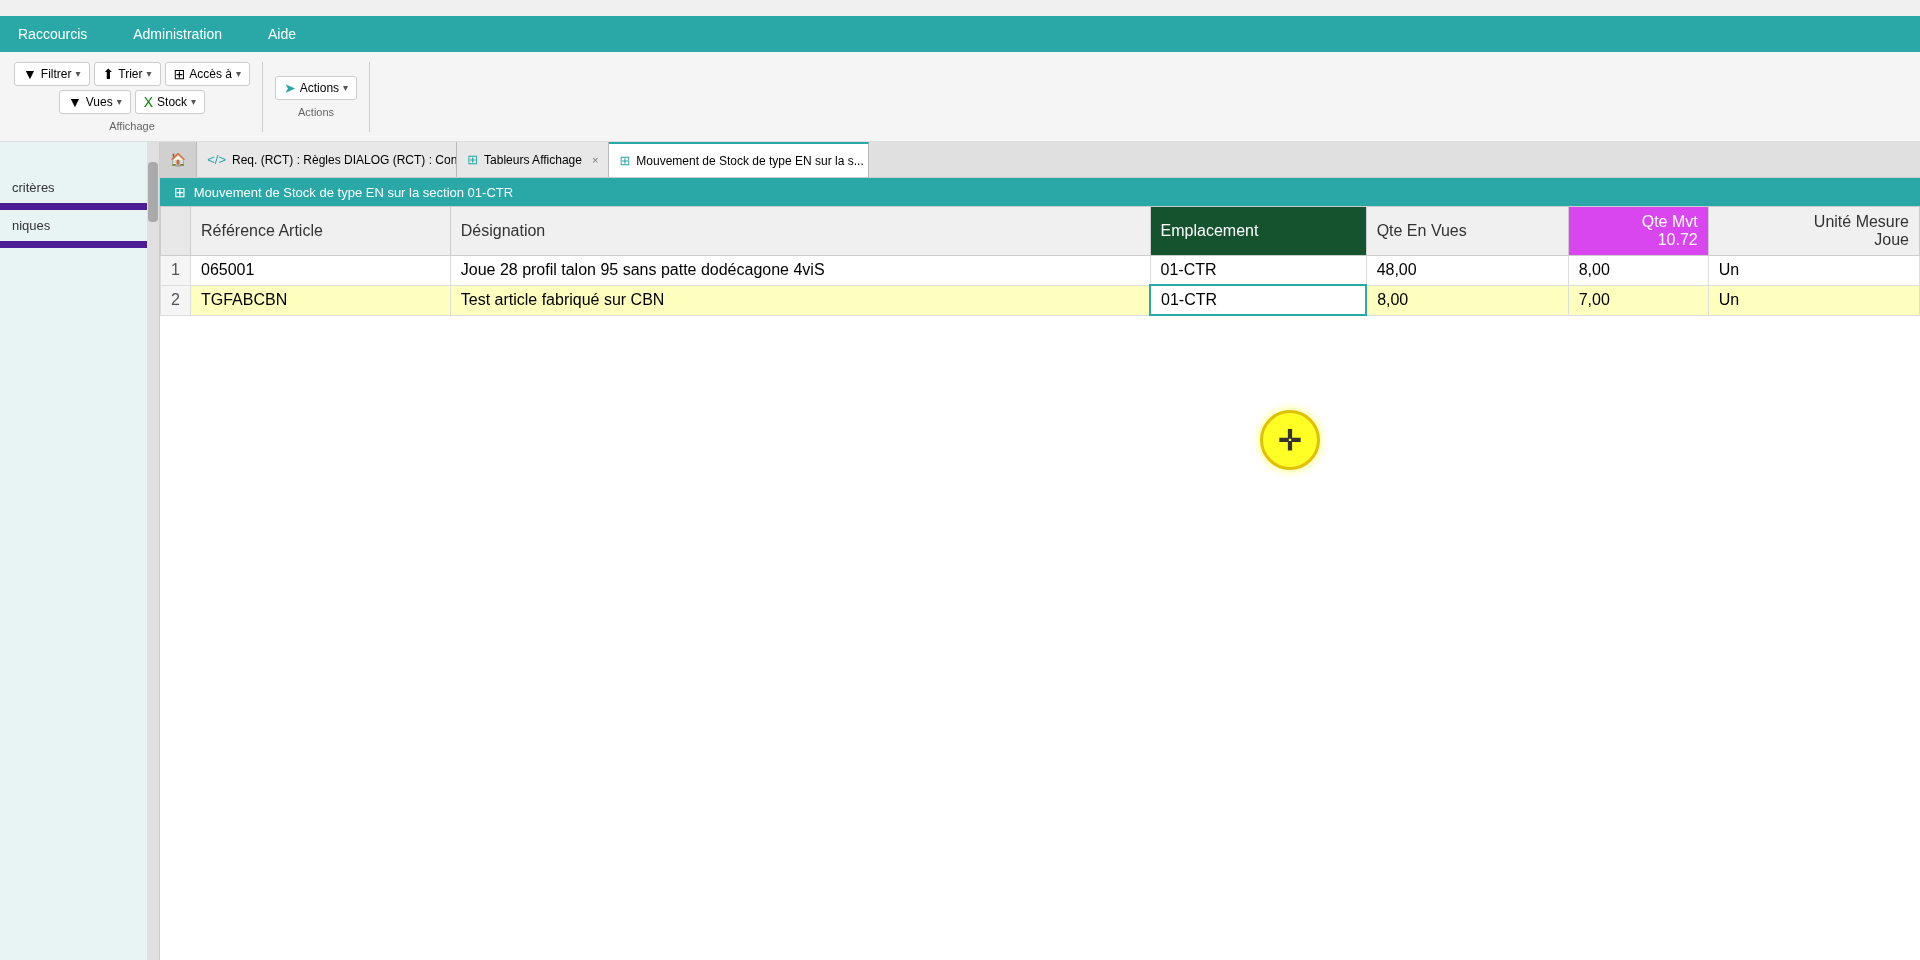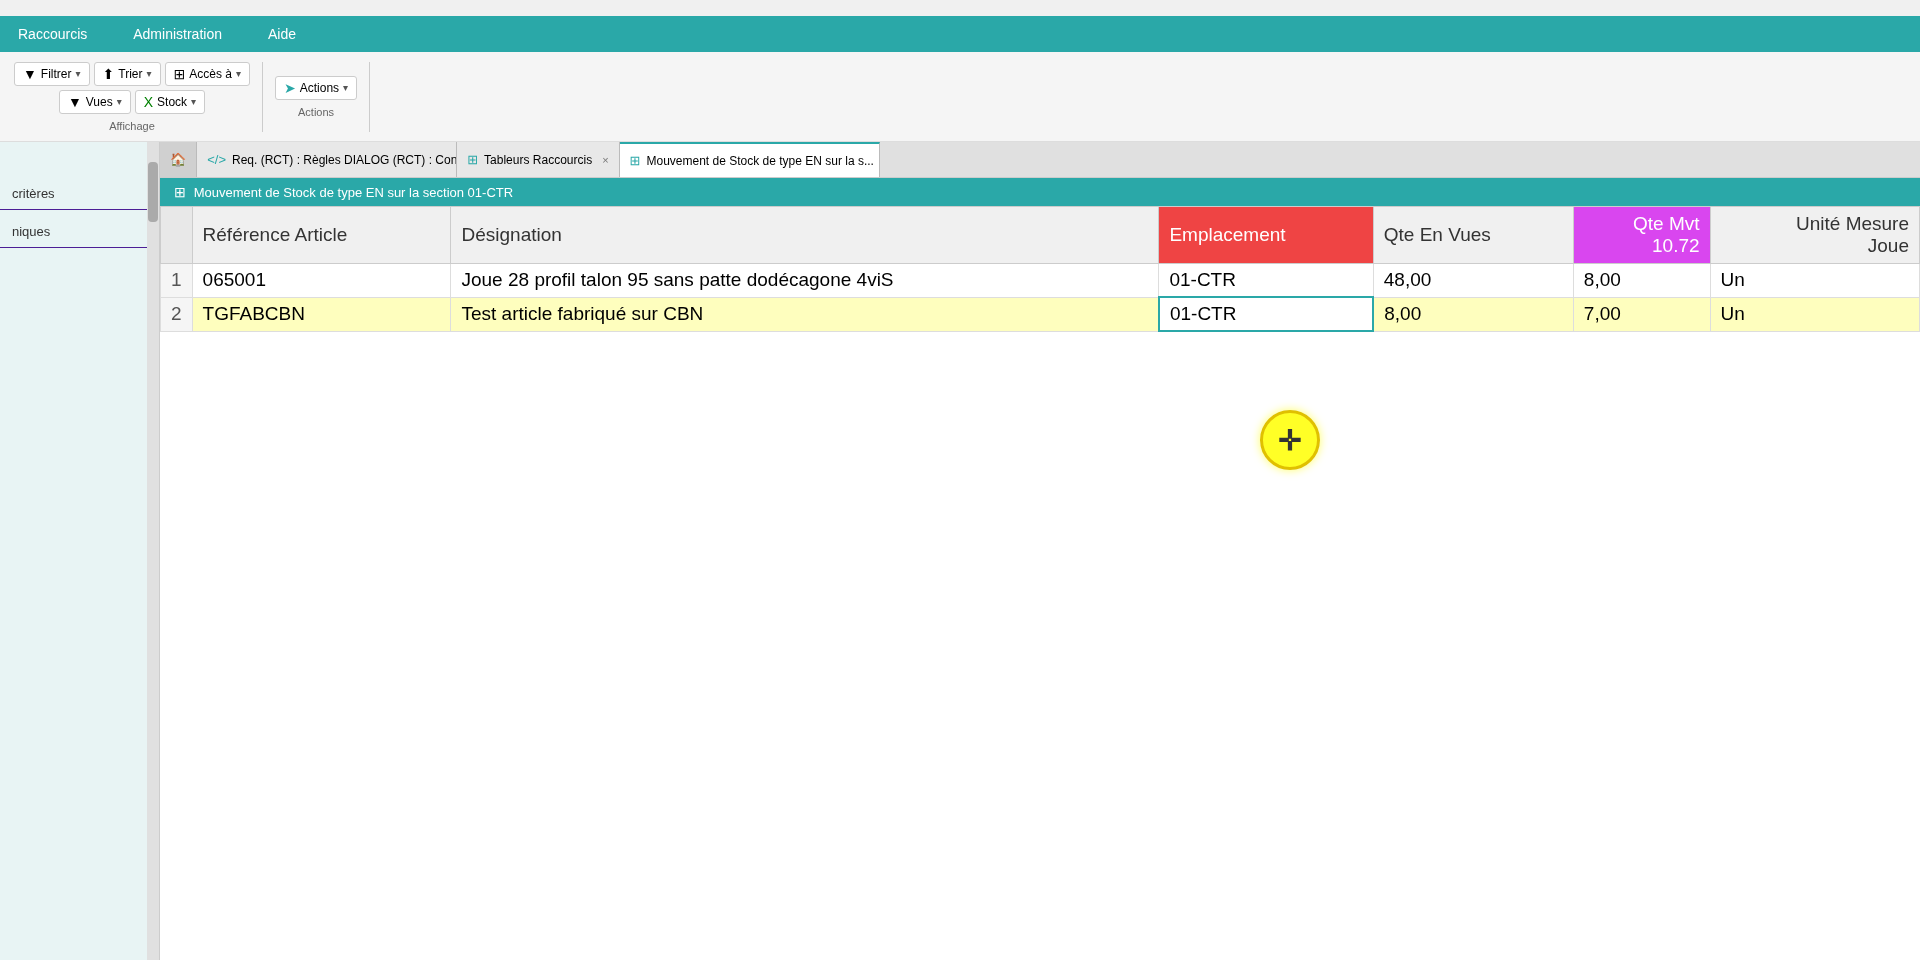--- a/index.html
+++ b/index.html
@@ -88,22 +88,21 @@
       right: 4px;
       cursor: pointer;
       color: #555;
       font-size: 14px;
     }
     .sidebar-item {
       padding: 8px 12px;
       font-size: 13px;
       color: #333;
       cursor: pointer;
-      border-bottom: 1px solid #4c1d95;
-      margin-top: 6px;
+      border-bottom: 7px solid #4c1d95;
     }
 
     
     .content-area {
       flex: 1;
       display: flex;
       flex-direction: column;
       background: #fff;
     }
 
@@ -160,35 +159,35 @@
     .doc-header .doc-icon { font-size: 14px; }
 
     
     .data-table-wrapper {
       flex: 1;
       overflow: auto;
     }
     .data-table {
       width: 100%;
       border-collapse: collapse;
-      font-size: 19px;
+      font-size: 16px;
     }
     .data-table thead tr {
       background: #f0f0f0;
     }
     .data-table th {
       border: 1px solid #ccc;
       padding: 6px 10px;
       text-align: left;
       font-weight: normal;
       white-space: nowrap;
       color: #333;
     }
     .data-table th.highlight {
-      background: #ef4444;
+      background: #14532d;
       color: white;
     }
     .data-table th.row-num {
       width: 30px;
       text-align: center;
       background: #e8e8e8;
     }
     .data-table td {
       border: 1px solid #ddd;
       padding: 5px 10px;
@@ -323,21 +322,21 @@
       <div class="home-btn">
         <span>🏠</span>
       </div>
       <div class="tab">
         <span class="tab-icon">&lt;/&gt;</span>
         <span>Req. (RCT) : Règles DIALOG (RCT) : Contr...</span>
 
       </div>
       <div class="tab">
         <span class="tab-icon">⊞</span>
-        <span>Tableurs Raccourcis</span>
+        <span>Tableurs Affichage</span>
         <span class="close-btn">×</span>
       </div>
       <div class="tab active">
         <span class="tab-icon">⊞</span>
         <span>Mouvement de Stock de type EN sur la s...</span>
 
       </div>
     </div>
 
     <div class="doc-header">

